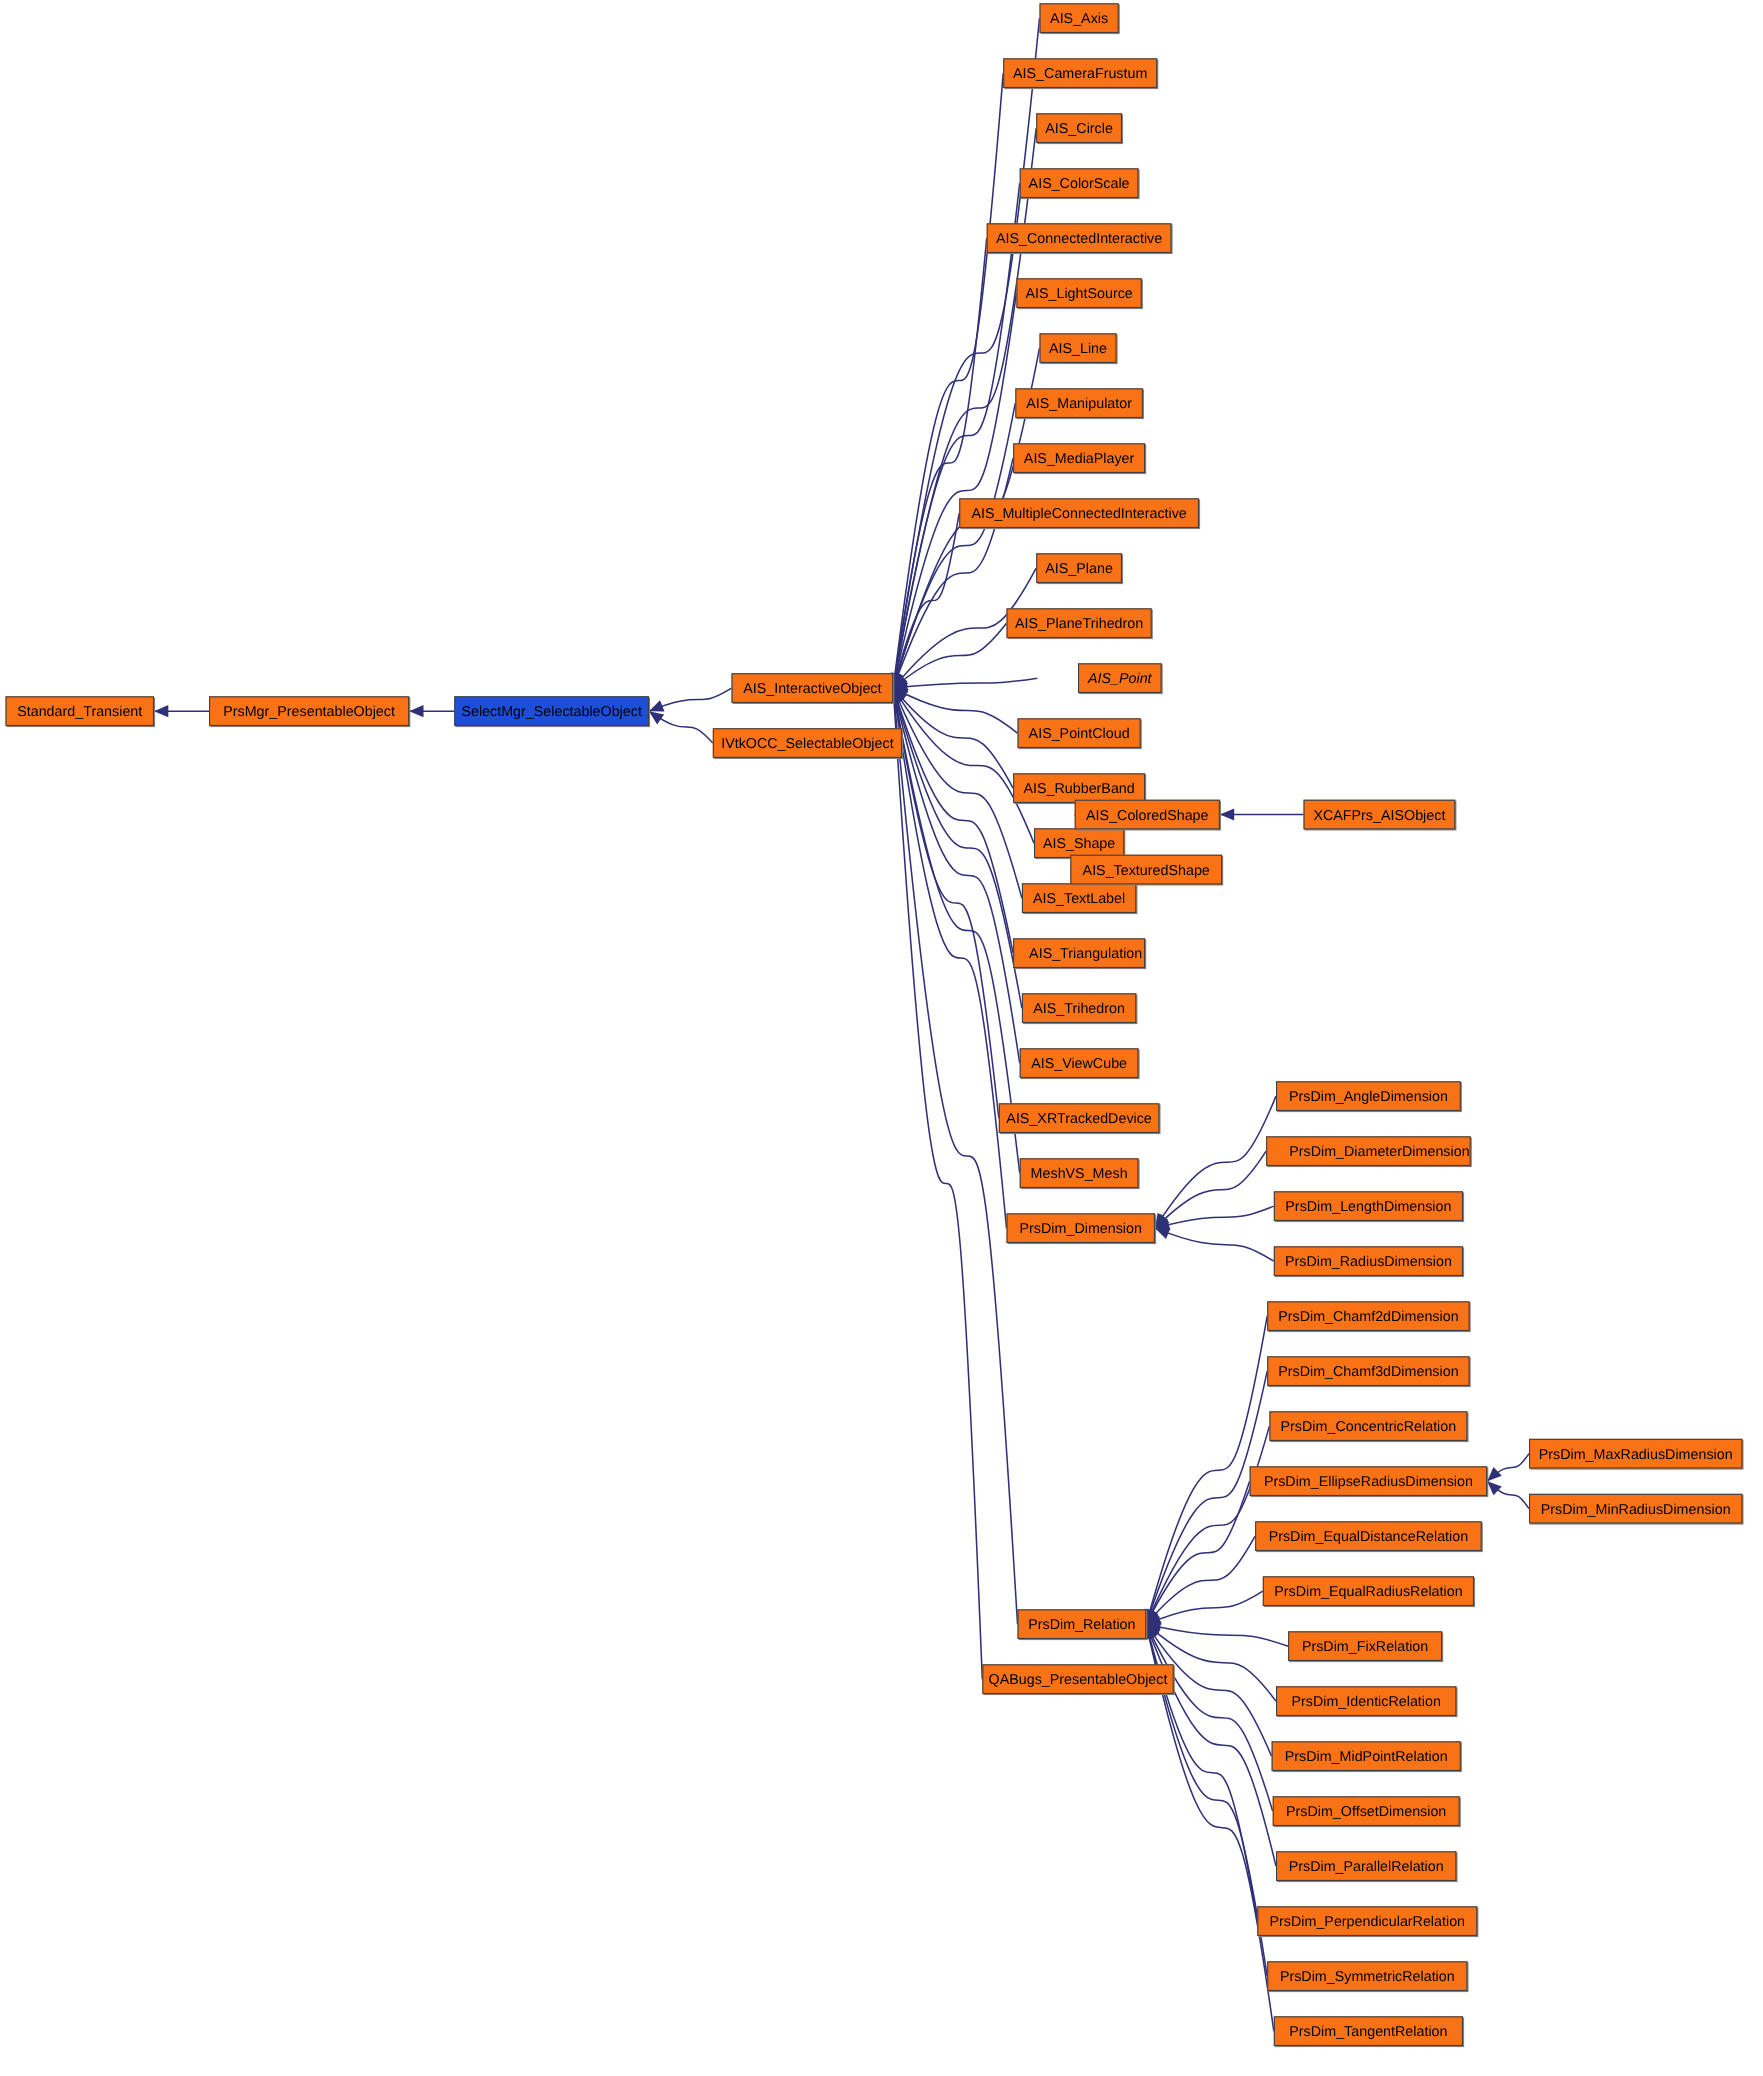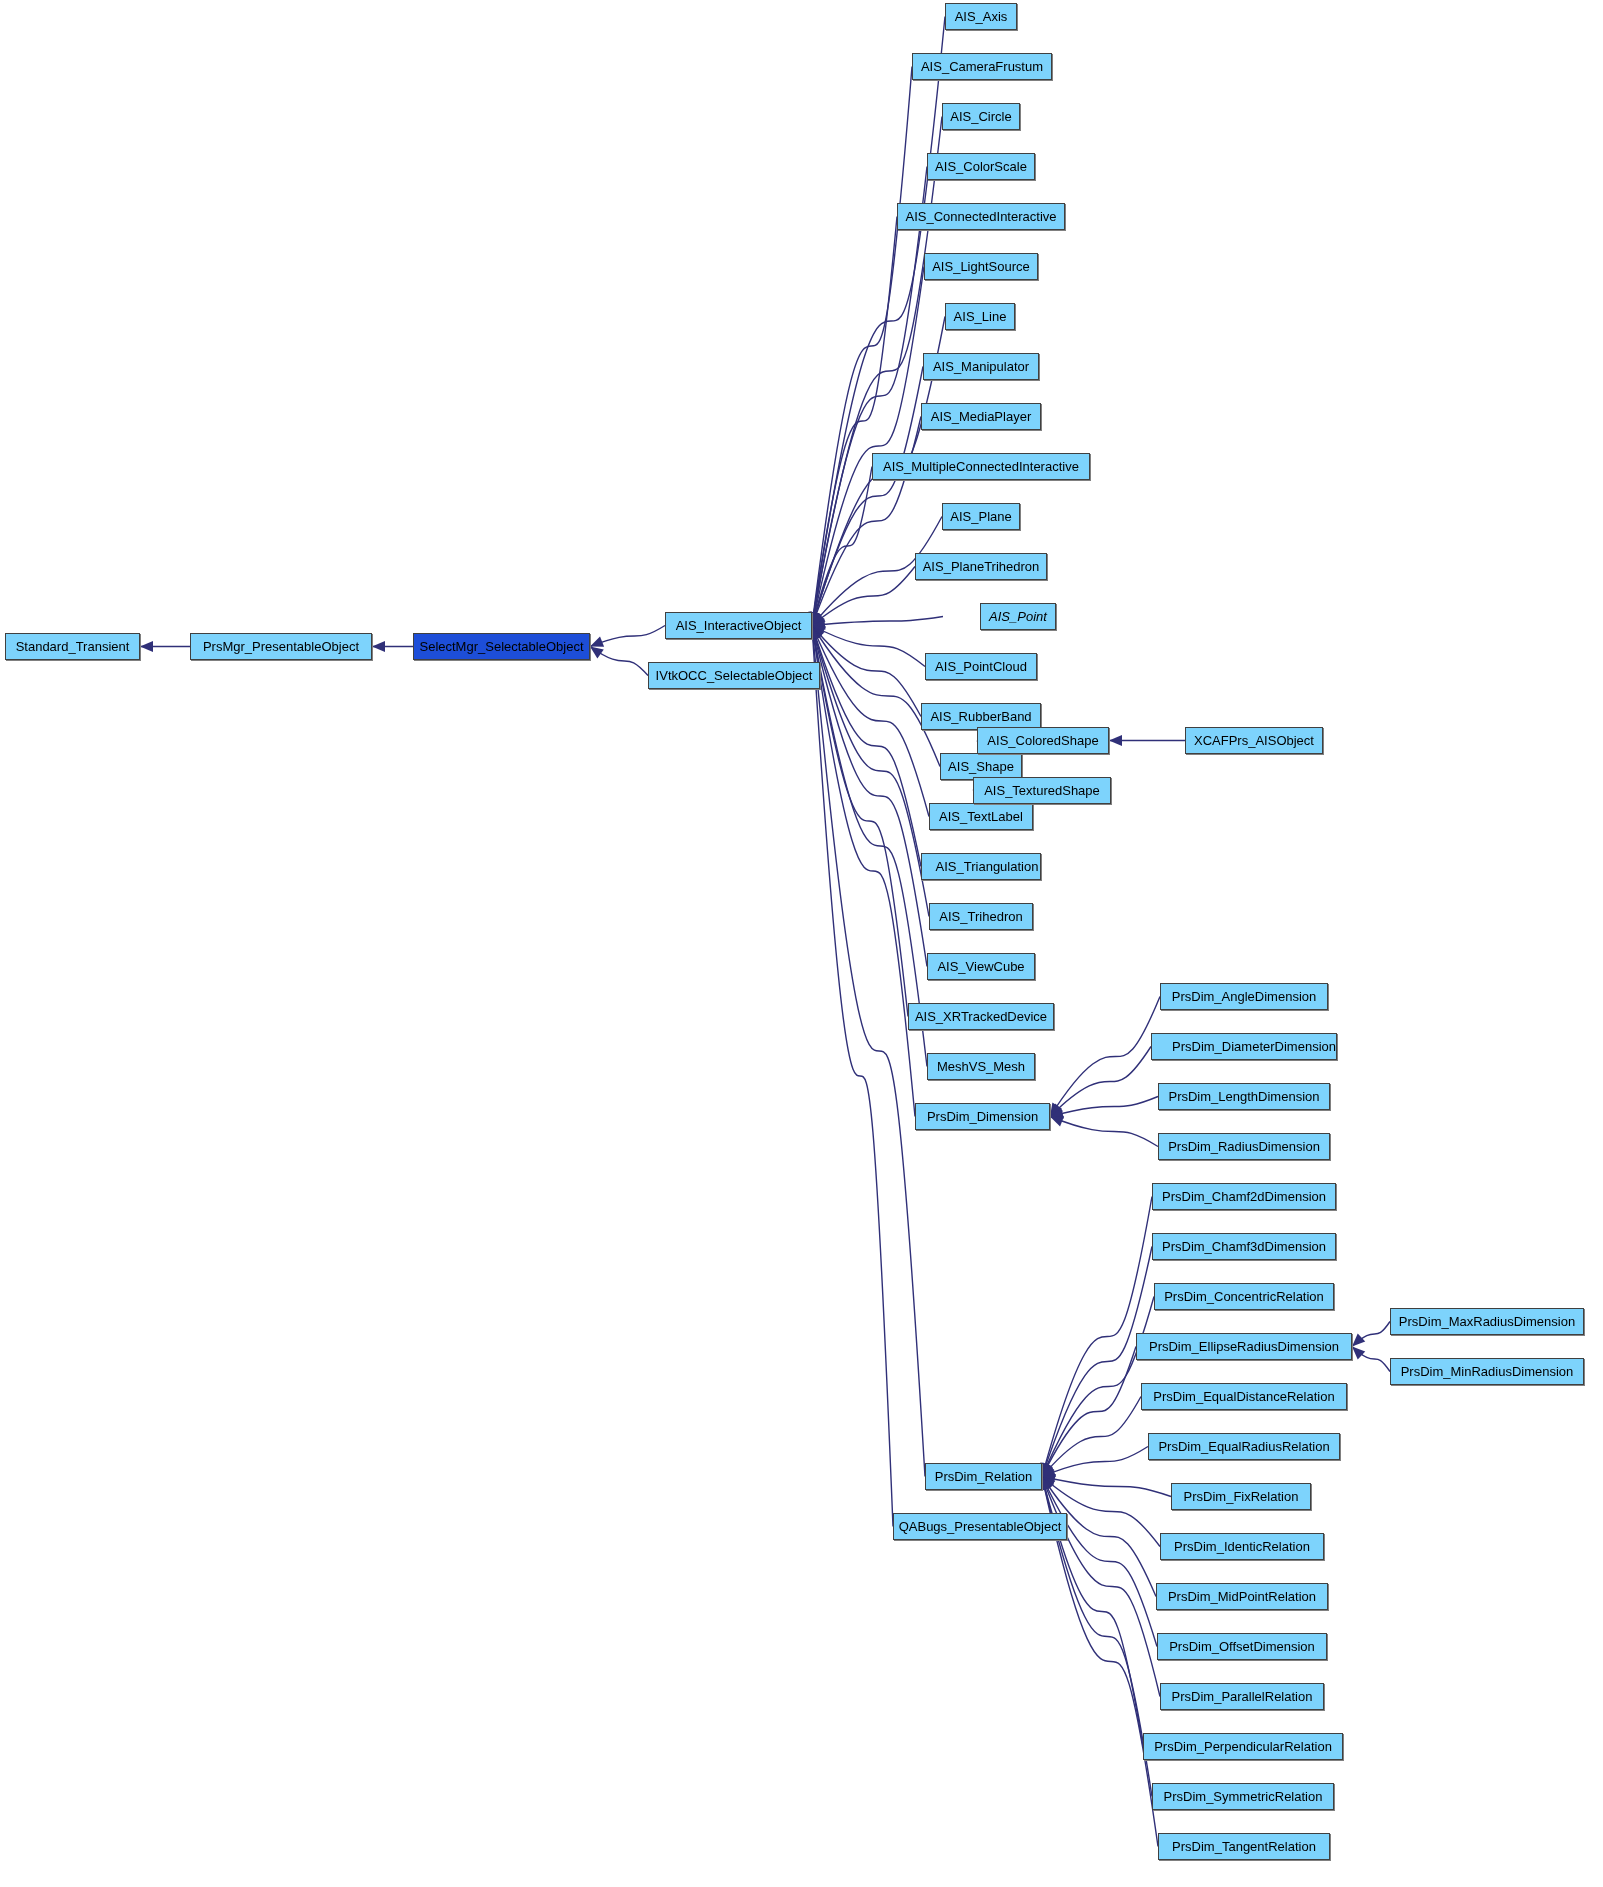--- a/index.html
+++ b/index.html
@@ -3,21 +3,21 @@
 <meta charset="utf-8">
 <style>
   html,body{margin:0;padding:0;background:#ffffff;}
   body{width:1603px;height:1887px;font-family:"Liberation Sans",sans-serif;}
   #diagram{position:relative;width:1603px;height:1887px;overflow:hidden;background:#fff;}
   svg#edges{position:absolute;left:0;top:0;width:1603px;height:1887px;}
   .node{
     position:absolute;
     box-sizing:border-box;
     border:1px solid #404040;
-    background:#7dd3fc;
+    background:#f97316;
     color:#000000;
     font-family:"Liberation Sans",sans-serif;
     font-size:13px;
     line-height:1;
     display:flex;
     align-items:center;
     justify-content:center;
     white-space:nowrap;
     box-shadow:1px 1px 0 0 #808080;
     z-index:5;

